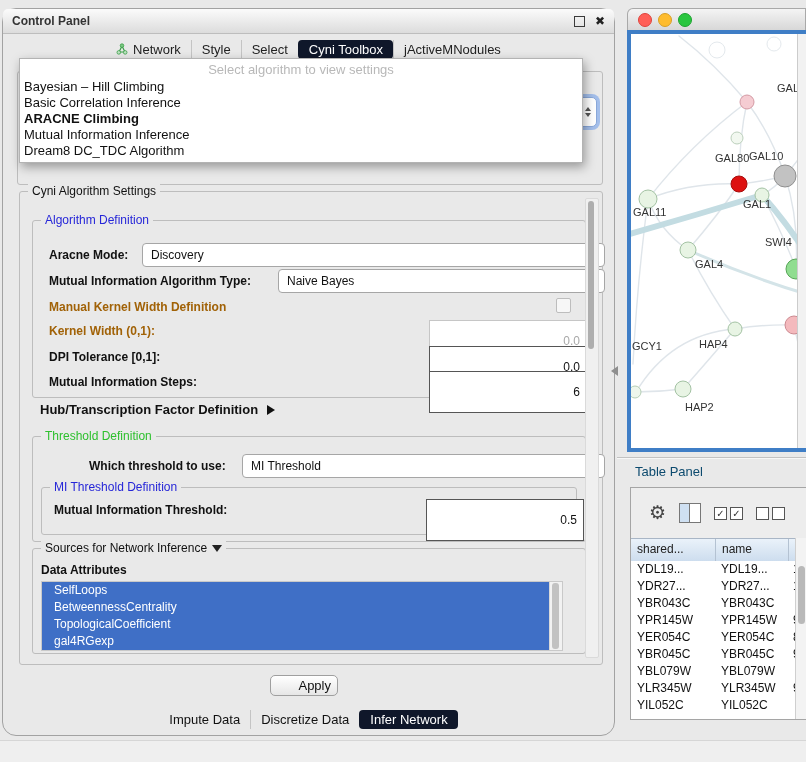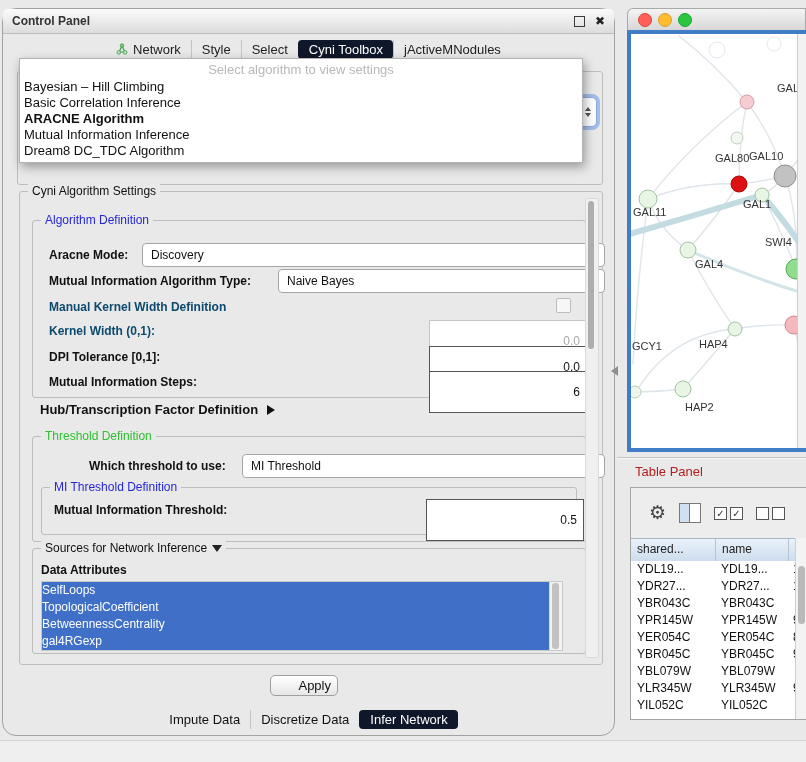--- a/index.html
+++ b/index.html
@@ -17,21 +17,21 @@
   .tab{display:flex;align-items:center;gap:5px;padding:2px 10px;border-left:1px solid #c4c4c4;white-space:nowrap}
   .tab:first-child{border-left:none}
   .tab.active{background:#0f172a;color:#fff;border-radius:4px;border-left-color:transparent}
 
   
   .grp{position:absolute;border:1px solid #bdbdbd;border-radius:3px}
   .gt{position:absolute;top:-8px;left:8px;background:#e9e9e9;padding:0 4px;font-size:12px;line-height:15px;display:flex;align-items:center;gap:5px;white-space:nowrap}
   .gt.blue{color:#2626d8}
   .gt.green{color:#2ec02e}
   .lbl{position:absolute;font-size:12px;font-weight:bold;color:#111;white-space:nowrap;line-height:14px}
-  .lbl.dis{color:#0c4a6e}
+  .lbl.dis{color:#a16207}
 
   .combo{position:absolute;background:#fff;border:1px solid #a6a6a6;border-radius:4px;height:22px;display:flex;align-items:center;padding:0 22px 0 8px;font-size:12px}
   .arr{position:absolute;right:5px;top:50%;transform:translateY(-50%);display:flex;flex-direction:column;gap:2px}
   .arr b,.arr i{display:block;width:0;height:0;border-left:3.5px solid transparent;border-right:3.5px solid transparent}
   .arr b{border-bottom:4px solid #555}
   .arr i{border-top:4px solid #555}
 
   .field{position:absolute;background:#fff;border:1px solid #555;height:20px;display:flex;align-items:center;justify-content:flex-end;padding:10px 6px;font-size:12px}
   .field.dis{border-color:#c6c6c6;color:#a9a9a9}
   .checkbox{position:absolute;width:13px;height:13px;border:1px solid #bdbdbd;background:#f7f7f7;border-radius:2px}
@@ -55,21 +55,21 @@
   #hubrow{position:absolute;left:20px;top:210px;display:flex;align-items:center;font-size:13px;font-weight:bold}
   .tri-r{width:0;height:0;border-top:5px solid transparent;border-bottom:5px solid transparent;border-left:8px solid #111;margin-left:9px}
   .tri-d{width:0;height:0;border-left:5px solid transparent;border-right:5px solid transparent;border-top:7px solid #222}
 
   #grp-thresh{left:12px;top:244px;width:552px;height:104}
   #grp-thresh{height:104px}
   #grp-mith{left:8px;top:50px;width:534px;height:46px}
 
   #grp-src{left:12px;top:356px;width:552px;height:104px}
   #src-list{position:absolute;left:8px;top:32px;width:520px;height:68px;background:#fff;border:1px solid #c9c9c9;overflow:hidden}
-  .src-item{height:17px;line-height:17px;background:#3f6fc6;color:#fff;font-size:12px;padding-left:0;margin-right:12px}
+  .src-item{height:17px;line-height:17px;background:#3f6fc6;color:#fff;font-size:12px;padding-left:12px;margin-right:12px}
   #src-sb{position:absolute;right:0;top:0;bottom:0;width:12px;background:#f2f2f2;border-left:1px solid #d8d8d8}
   #src-sb .thumb{position:absolute;left:2px;top:1px;bottom:1px;width:7px;background:#c2c2c2;border-radius:3px}
 
   #apply{position:absolute;left:267px;top:666px;width:68px;height:21px;background:linear-gradient(#ffffff,#e6e6e6);border:1px solid #9f9f9f;border-radius:5px;font-size:13px;font-family:inherit;color:#111;text-align:right;line-height:18px}
 
   #btabbar{position:absolute;top:700px;left:0;right:0;height:21px;display:flex;justify-content:center;align-items:center;font-size:13px}
 
   #split-arrow{position:absolute;left:611px;top:366px;width:0;height:0;border-top:5px solid transparent;border-bottom:5px solid transparent;border-right:7px solid #8f8f8f}
 
   
@@ -77,21 +77,21 @@
   #net-title{position:absolute;top:0;left:0;right:0;height:22px;background:linear-gradient(#f4f4f4,#d6d6d6);border:1px solid #a9a9a9;border-bottom:none;border-radius:6px 0 0 0;display:flex;align-items:center;gap:6px;padding-left:10px}
   .light{width:12px;height:12px;border-radius:50%}
   .light.red{background:#ff5f57;border:1px solid #df433c}
   .light.yellow{background:#febc2e;border:1px solid #d99f25}
   .light.green{background:#2ac63f;border:1px solid #1da32f}
   #net-frame{position:absolute;top:22px;left:0;right:0;bottom:0;border:4px solid #3f7ec6;border-right:none;background:#fff;overflow:hidden}
   #net-sb{position:absolute;top:0;right:0;bottom:0;width:8px;background:#f2f2f2;border-left:1px solid #cccccc}
 
   
   #rdivider{position:absolute;left:617px;top:457px;width:189px;height:0;border-top:1px solid #c2c2c2;border-bottom:1px solid #f7f7f7}
-  #tp-label{position:absolute;left:635px;top:464px;font-size:13px;color:#b91c1c}
+  #tp-label{position:absolute;left:635px;top:464px;font-size:13px;color:#0c4a6e}
   #tw{position:absolute;left:630px;top:487px;width:176px;height:231px;background:#ededed;border:1px solid #a5a5a5;overflow:hidden}
   #tw-toolbar{position:absolute;top:0;left:0;right:0;height:50px;display:flex;align-items:center;gap:13px;padding-left:18px}
   #gear{font-size:19px;color:#444;line-height:20px}
   .ticon{width:20px;height:18px;border:1px solid #777;background:#fff;position:relative}
   .ticon::before{content:"";position:absolute;left:0;top:0;bottom:0;width:9px;background:#cfe0f2;border-right:1px solid #777}
   .pair{display:flex;gap:3px}
   .cb{width:11px;height:11px;border:1px solid #555;background:#fff;font-size:10px;line-height:11px;text-align:center;color:#333}
   .cb.on::after{content:"✓"}
   #tw-head{position:absolute;top:50px;left:0;right:11px;height:22px;display:flex;background:linear-gradient(#eaf2fa,#cdddee);border-top:1px solid #a9b6c6;border-bottom:1px solid #a9b6c6;font-size:12px;color:#222}
   .hc{padding:3px 0 0 6px;border-right:1px solid #b4c2d2;overflow:hidden;white-space:nowrap}
@@ -147,21 +147,21 @@
           <b></b>
           <i></i>
         </span>
     </div>
 
     <div id="algo-pop">
       <div class="pop-ph">Select algorithm to view settings</div>
       <div id="pop-opts">
           <div class="pop-opt">Bayesian – Hill Climbing</div>
           <div class="pop-opt">Basic Correlation Inference</div>
-          <div class="pop-opt sel">ARACNE Algorithm</div>
+          <div class="pop-opt sel">ARACNE Climbing</div>
           <div class="pop-opt">Mutual Information Inference</div>
           <div class="pop-opt">Dream8 DC_TDC Algorithm</div>
         </div>
     </div>
 
     <div class="grp" id="grp-settings">
       <span class="gt">
           <span>Cyni Algorithm Settings</span>
         </span>
 
@@ -231,22 +231,22 @@
 
       <div class="grp" id="grp-src">
         <span class="gt">
             <span>Sources for Network Inference</span>
             <span class="tri-d"></span>
           </span>
         <span class="lbl" style="left:8px;top:14px">Data Attributes</span>
         <div id="src-list">
           <div id="src-items">
               <div class="src-item">SelfLoops</div>
+              <div class="src-item">BetweennessCentrality</div>
               <div class="src-item">TopologicalCoefficient</div>
-              <div class="src-item">BetweennessCentrality</div>
               <div class="src-item">gal4RGexp</div>
             </div>
           <div id="src-sb">
               <div class="thumb"></div>
             </div>
         </div>
       </div>
 
       <div id="set-sb">
           <div class="thumb"></div>

